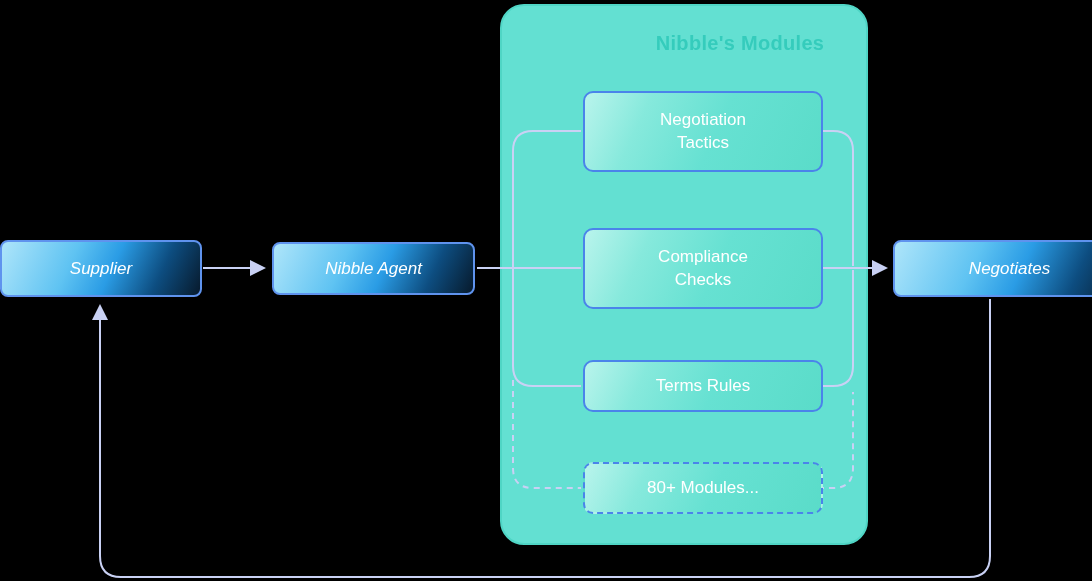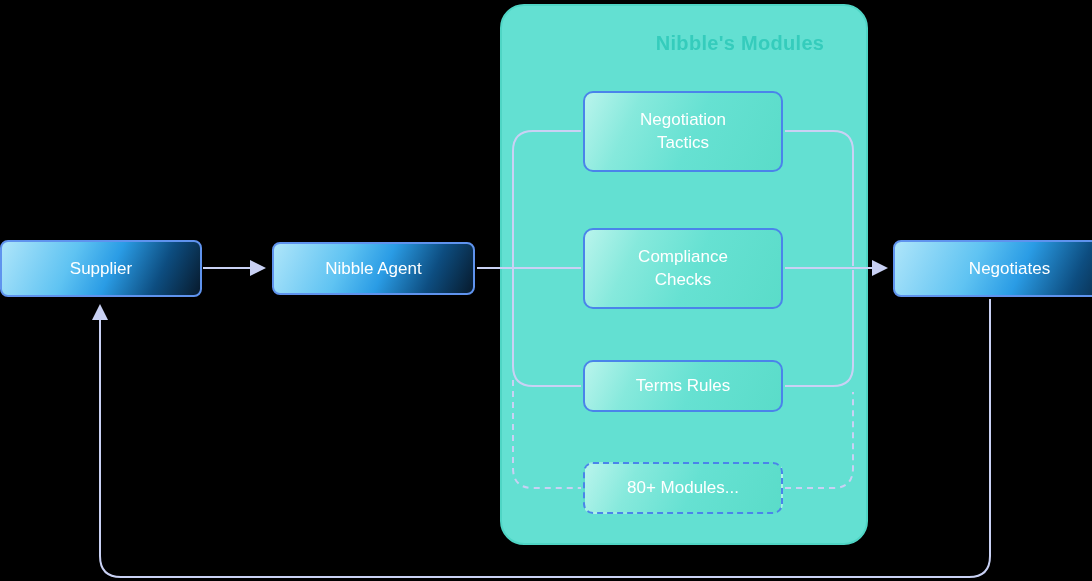--- a/index.html
+++ b/index.html
@@ -69,29 +69,30 @@
     border: 2px solid var(--node-border);
     border-radius: 8px;
     background: linear-gradient(115deg,
       #aee5fa 0%, #5fc3f2 35%, #2a9ce5 55%, #0d4d80 78%, #071a2c 100%);
     display: flex;
     align-items: center;
     justify-content: center;
     color: var(--label);
     font-size: 17px;
     z-index: 2;
+    font-style: italic;
   }
   .node-supplier   { left: 0px;   top: 240px; width: 202px; height: 57px; }
   .node-agent      { left: 272px; top: 242px; width: 203px; height: 53px; text-align: center; }
   .node-negotiates { left: 893px; top: 240px; width: 233px; height: 57px; }
   
   .module {
     position: absolute;
     left: 583px;
-    width: 200px;
+    width: 240px;
     box-sizing: border-box;
     border: 2px solid var(--module-border);
     border-radius: 10px;
     background: linear-gradient(115deg,
       #b9f4ec 0%, #86e9dc 25%, #66e1d2 55%, #5adcc9 100%);
     display: flex;
     align-items: center;
     justify-content: center;
     text-align: center;
     color: var(--label);

